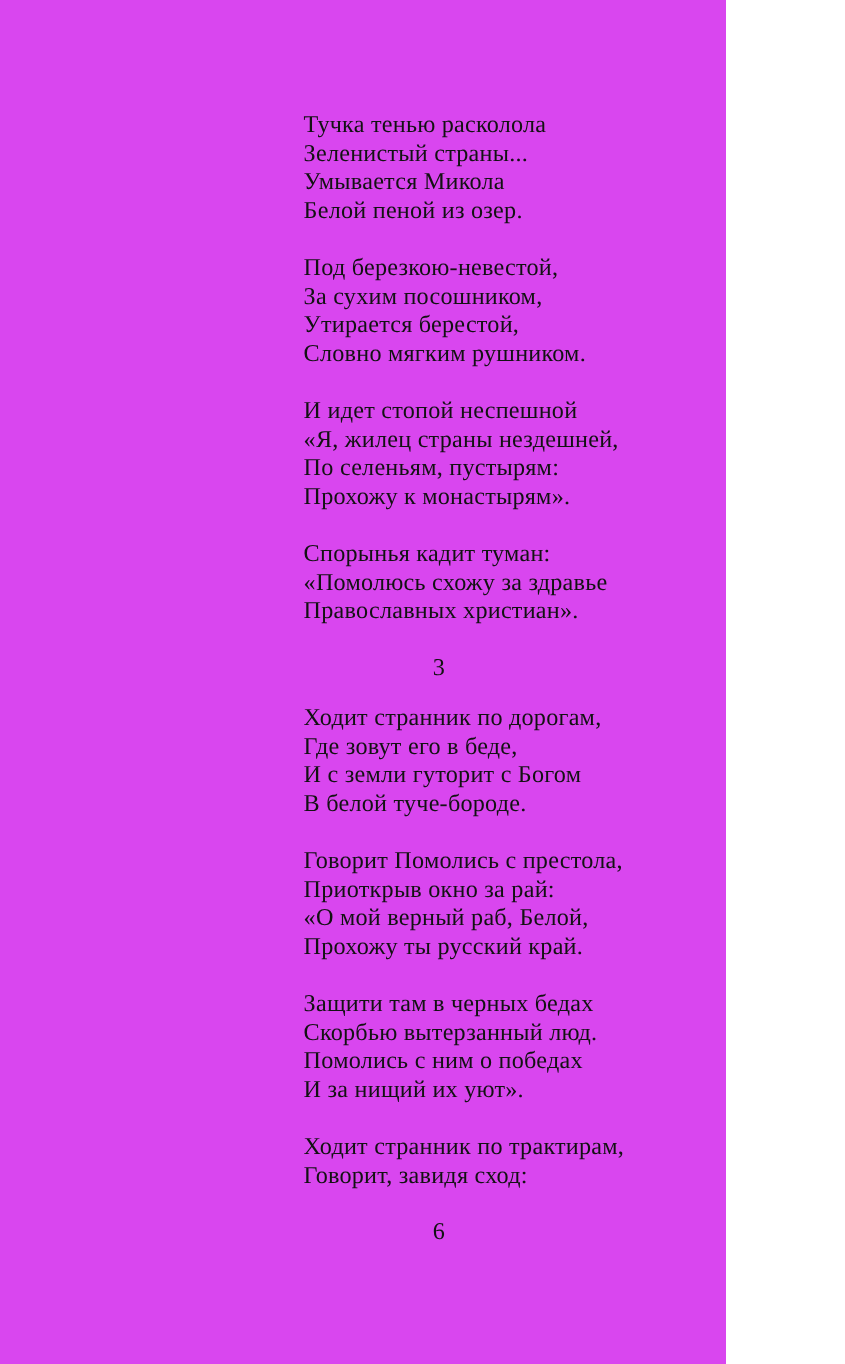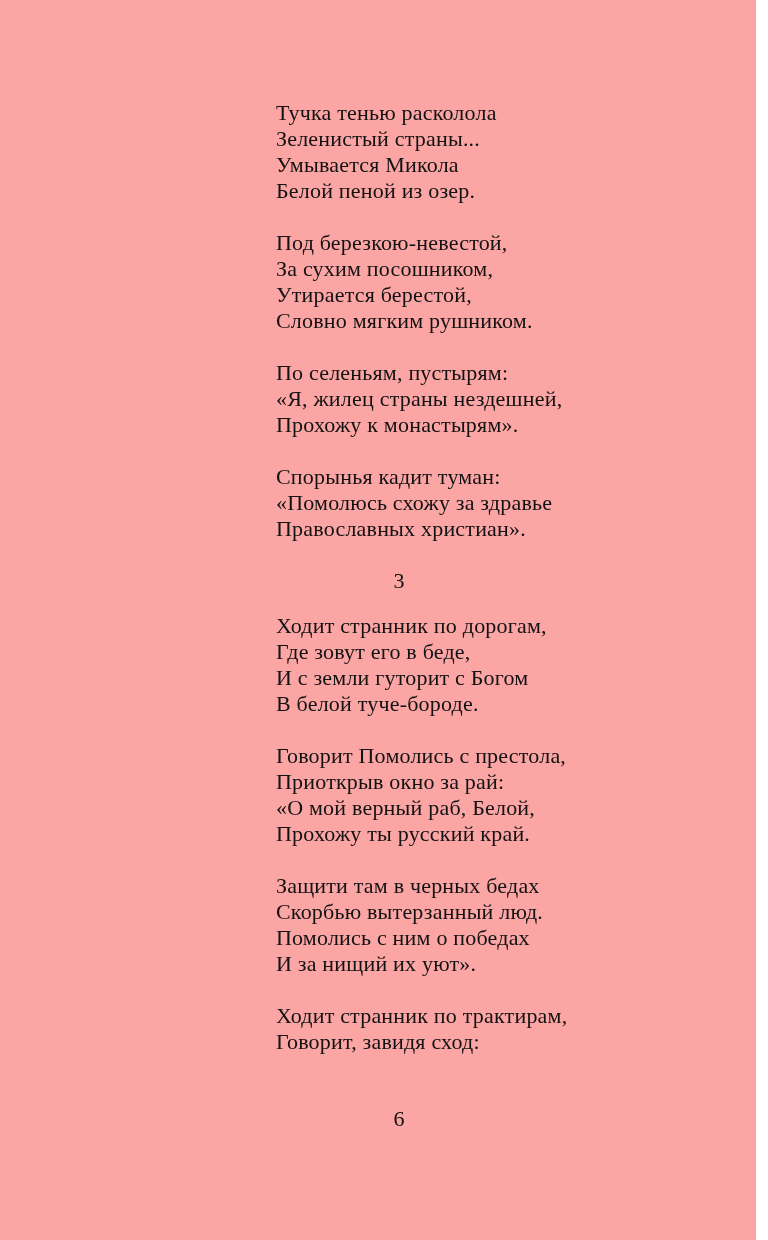--- a/index.html
+++ b/index.html
@@ -2,23 +2,23 @@
 <html><head>
 <meta charset="utf-8">
 <style>
   html, body {
     margin: 0;
     padding: 0;
     background: #ffffff;
   }
   .page {
     position: relative;
-    width: 756px;
+    width: 660px;
     height: 1240px;
-    background: #fca5a5;
+    background: #d946ef;
     overflow: hidden;
     font-family: "Liberation Serif", "DejaVu Serif", serif;
     color: #121212;
   }
   .poem {
     position: absolute;
     left: 276px;
     top: 100px;
     width: 300px;
     font-size: 22px;
@@ -68,22 +68,23 @@
     </div>
 
     <div class="stanza">
       <div class="line">Под березкою-невестой,</div>
       <div class="line">За сухим посошником,</div>
       <div class="line">Утирается берестой,</div>
       <div class="line">Словно мягким рушником.</div>
     </div>
 
     <div class="stanza">
+      <div class="line">И идет стопой неспешной</div>
+      <div class="line">«Я, жилец страны нездешней,</div>
       <div class="line">По селеньям, пустырям:</div>
-      <div class="line">«Я, жилец страны нездешней,</div>
       <div class="line">Прохожу к монастырям».</div>
     </div>
 
     <div class="stanza">
       <div class="line">Спорынья кадит туман:</div>
       <div class="line">«Помолюсь схожу за здравье</div>
       <div class="line">Православных христиан».</div>
     </div>
 
     <div class="section-number">3</div>

